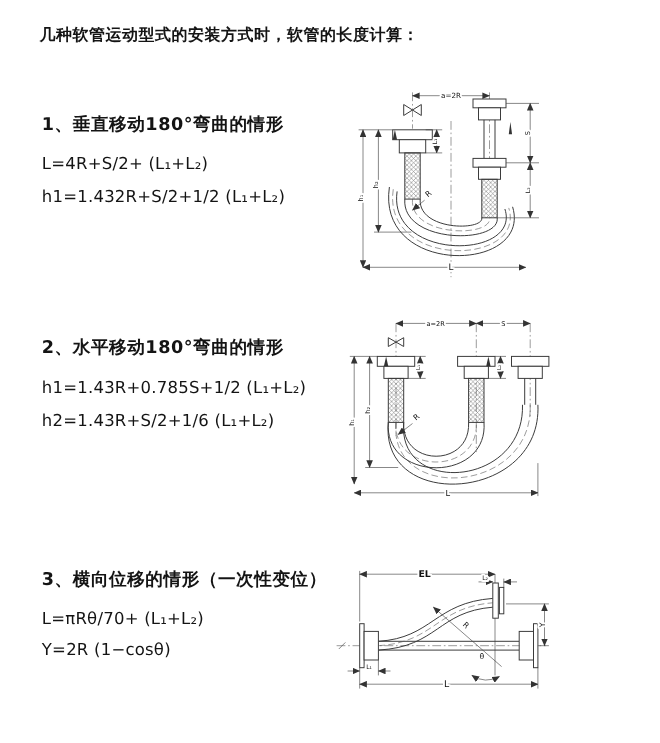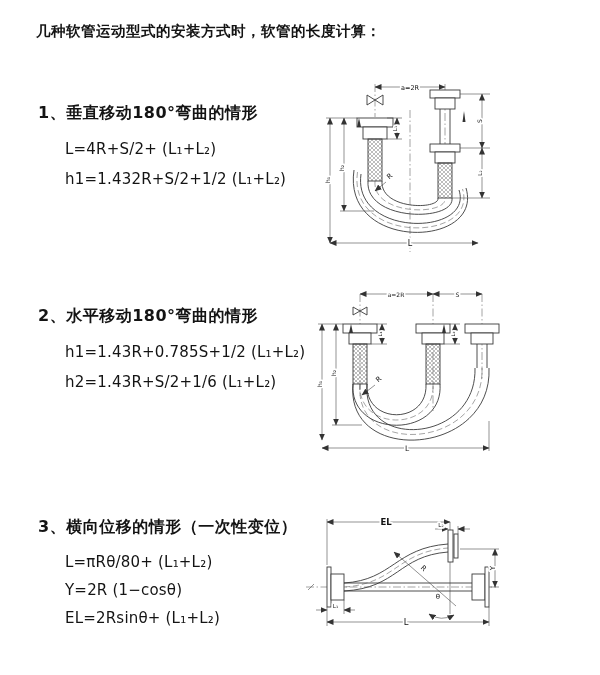--- a/index.html
+++ b/index.html
@@ -6,21 +6,21 @@
   body{
     width:600px;height:675px;background:#ffffff;position:relative;overflow:hidden;
     font-family:"DejaVu Sans","Liberation Sans",sans-serif;color:#141414;
   }
   .page-title{
     position:absolute;left:36px;top:22px;font-size:14.5px;font-weight:700;
     letter-spacing:0.5px;white-space:nowrap;
   }
   .calc-section{position:absolute;white-space:nowrap;}
   .calc-heading{margin:0 0 10px 0;font-size:16px;font-weight:700;letter-spacing:0.5px;}
-  .formula{margin-left:27px;height:30px;line-height:30px;font-size:15px;font-weight:400;letter-spacing:0.2px;}
+  .formula{height:30px;line-height:30px;font-size:15px;font-weight:400;letter-spacing:0.2px;}
   .calc-section.s3 .formula{height:28px;line-height:28px;}
   .diagram{position:absolute;}
   svg{display:block;}
   .ln{stroke:#3a3a3a;stroke-width:0.9;fill:none;}
   .wfill{stroke:#3a3a3a;stroke-width:0.9;fill:#ffffff;}
   .braid{stroke:#3a3a3a;stroke-width:0.9;}
   .thin{stroke:#4a4a4a;stroke-width:0.6;fill:none;}
   .cl{stroke:#5a5a5a;stroke-width:0.55;fill:none;stroke-dasharray:8 2.5 1.5 2.5;}
   .hcl{stroke:#5a5a5a;stroke-width:0.55;fill:none;stroke-dasharray:6 3;}
   .solidfill{fill:#333;stroke:none;}
@@ -222,23 +222,22 @@
 
   <g>
     <line class="thin" x1="63" y1="104" x2="50" y2="114" marker-end="url(#arr2)"></line>
     <text class="lbl" x="68" y="100" font-size="7" text-anchor="middle" transform="rotate(-40 68 100)">R</text>
   </g>
 </svg>
 </div>
 
 <section class="calc-section s3" style="left:38px;top:517px">
   <h2 class="calc-heading">3、横向位移的情形（一次性变位）</h2>
-  <div class="formula">L=πRθ/80+ (L₁+L₂)</div>
+  <div class="formula">L=πRθ/70+ (L₁+L₂)</div>
   <div class="formula">Y=2R (1−cosθ)</div>
-  <div class="formula">EL=2Rsinθ+ (L₁+L₂)</div>
 </section>
 
 <div class="diagram" style="left:298px;top:502px">
 <svg width="300" height="150" viewBox="0 0 300 150">
   <defs>
     <marker id="arr3" markerUnits="userSpaceOnUse" markerWidth="7" markerHeight="6" refX="6.5" refY="3" orient="auto-start-reverse">
       <path d="M0,0 L7,3 L0,6 Z" fill="#333"></path>
     </marker>
   </defs>
 

